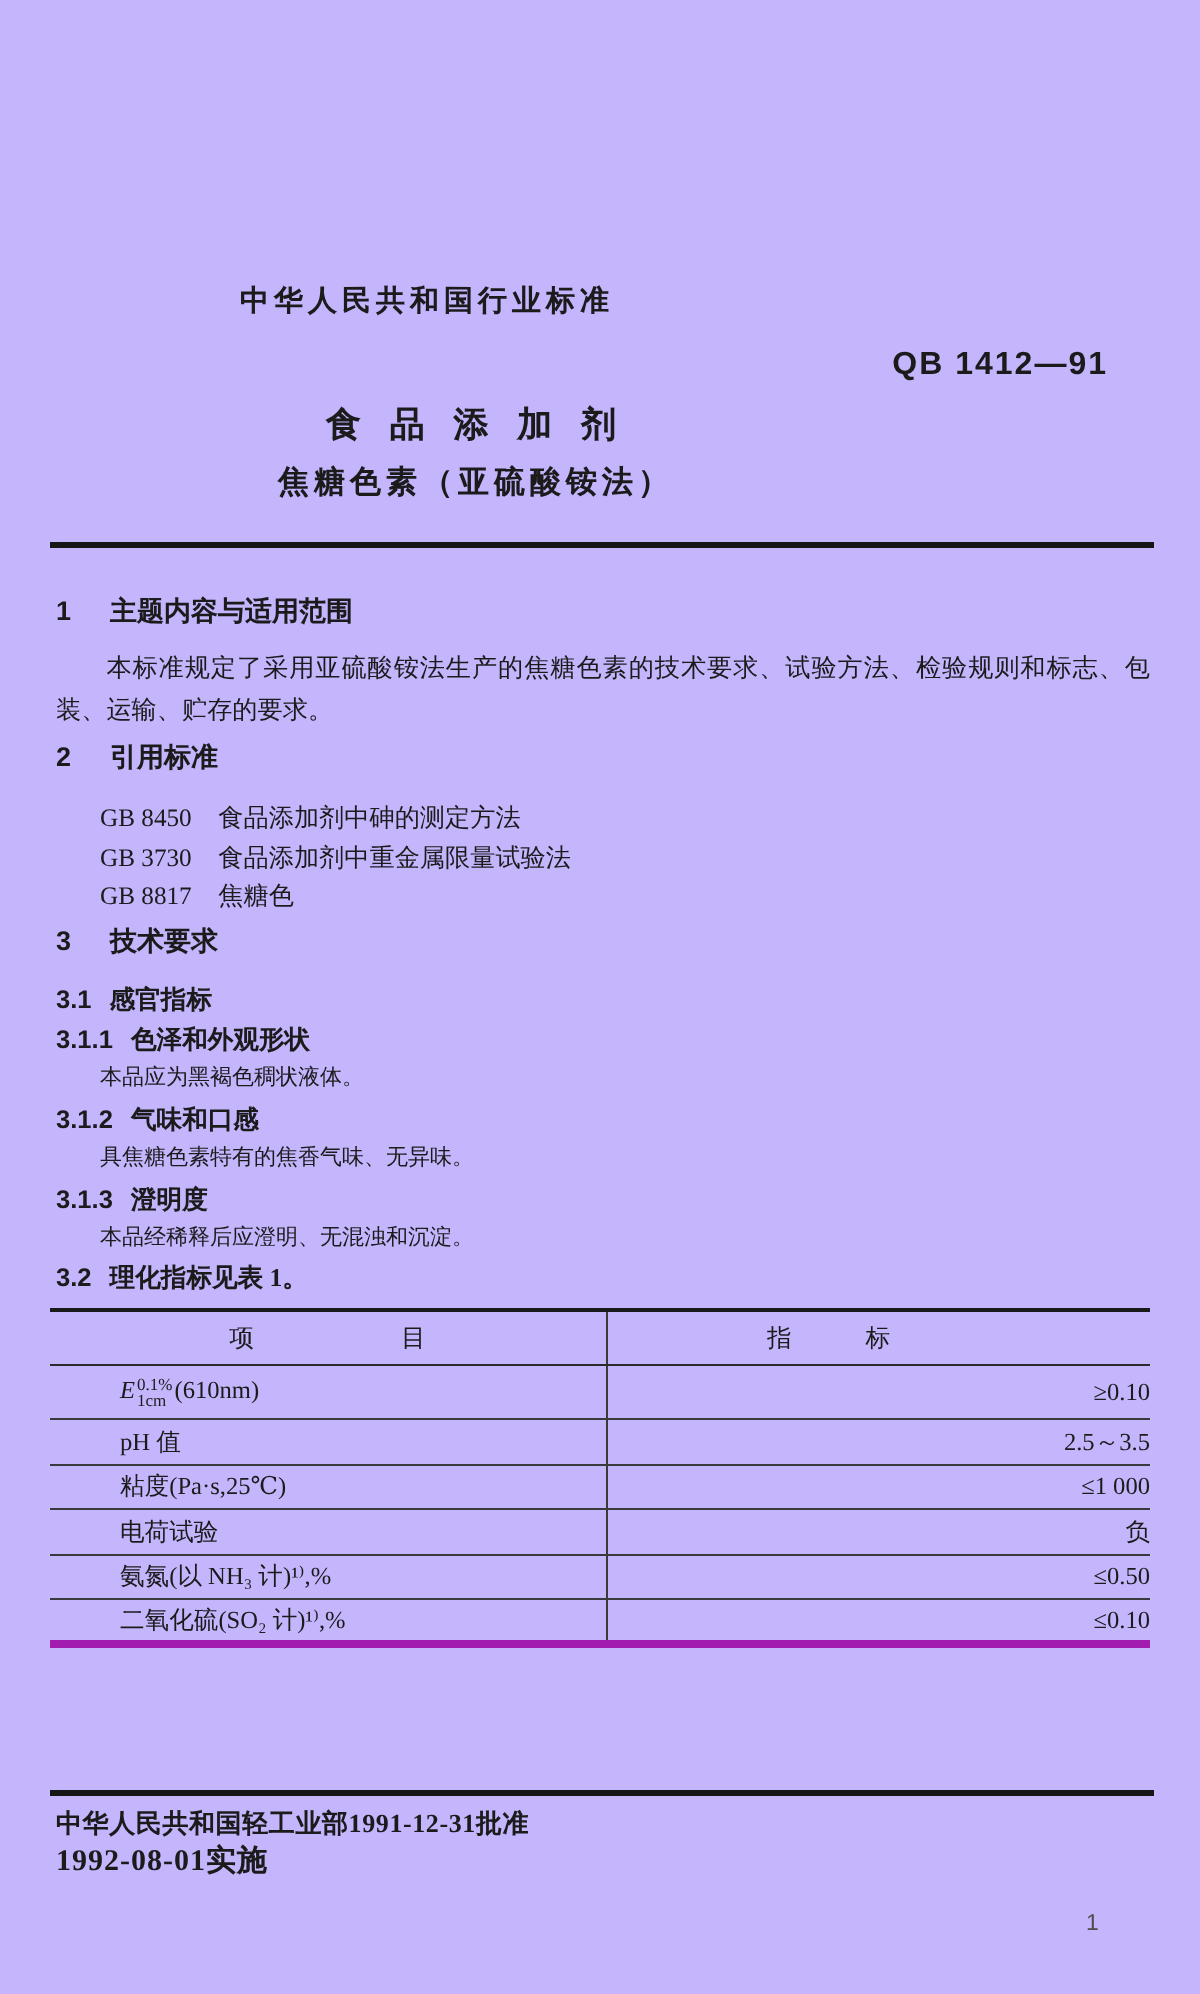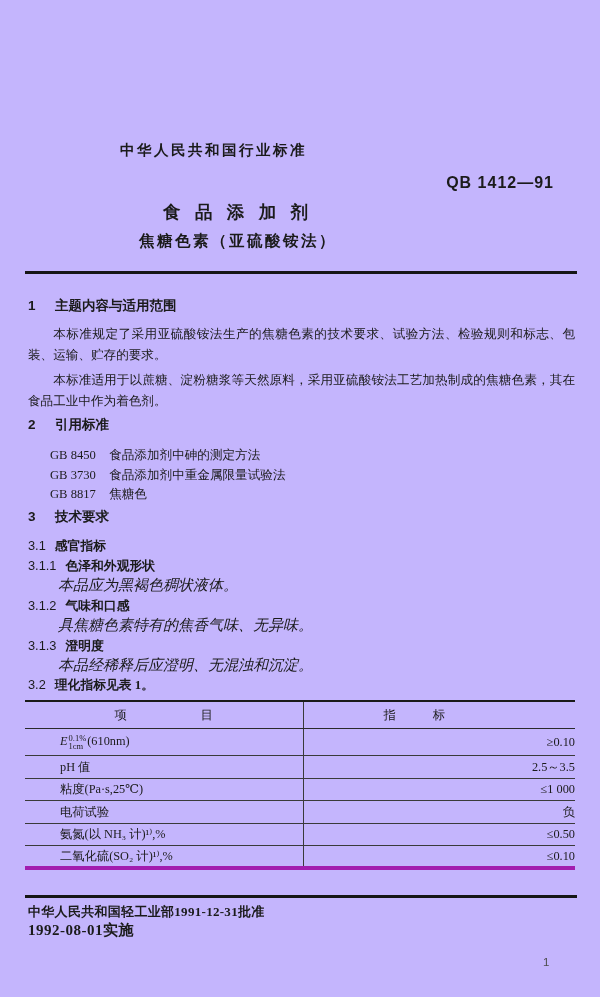--- a/index.html
+++ b/index.html
@@ -76,29 +76,28 @@
   .para.first { margin-top: 9px; }
 
   .ref-list { margin: 12px 0 0 22px; }
   .ref-item { font-size: 12.6px; line-height: 19.5px; }
   .ref-code { display: inline-block; width: 56px; }
 
   .req-list { margin-top: 10px; }
   .req-line { font-size: 12.8px; line-height: 19.4px; font-weight: 700; }
   .req-num {
     font-family: "Liberation Sans", "DejaVu Sans", sans-serif;
-    font-weight: 400;
+    font-weight: 700;
     margin-right: 9px;
   }
   .req-body {
-    font-size: 15px;
+    font-size: 11px;
     line-height: 19.4px;
     font-weight: 400;
     text-indent: 2em;
-    font-style: italic;
   }
 
   
   .tbl-caption {
     margin-top: 3px;
     width: 550px;
     margin-left: 25px;
     text-align: center;
     font-size: 13px;
     font-weight: 700;
@@ -175,21 +174,20 @@
     <div class="doc-subtitle">焦糖色素（亚硫酸铵法）</div>
   </div>
   <div class="rule-thick"></div>
 
   <div class="content">
 
     <div class="sec-heading sec-1">
       <span class="sec-num">1</span><span>主题内容与适用范围</span>
     </div>
     <p class="para first">本标准规定了采用亚硫酸铵法生产的焦糖色素的技术要求、试验方法、检验规则和标志、包装、运输、贮存的要求。</p>
-    <p class="para">本标准适用于以蔗糖、淀粉糖浆等天然原料，采用亚硫酸铵法工艺加热制成的焦糖色素，其在食品工业中作为着色剂。</p>
 
     <div class="sec-heading sec-2">
       <span class="sec-num">2</span><span>引用标准</span>
     </div>
     <div class="ref-list">
       <div class="ref-item">
         <span class="ref-code">GB 8450</span>
         <span>食品添加剂中砷的测定方法</span>
       </div>
       <div class="ref-item">

